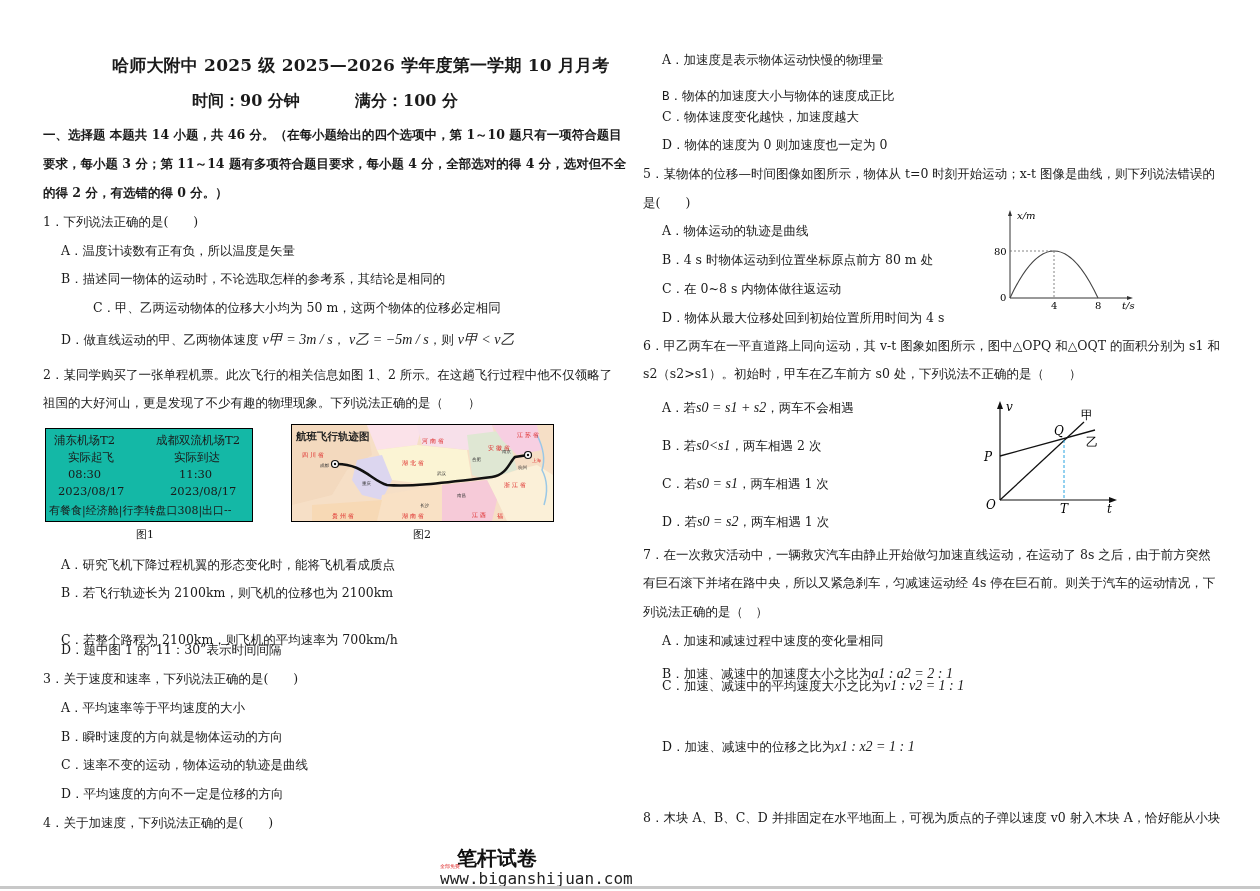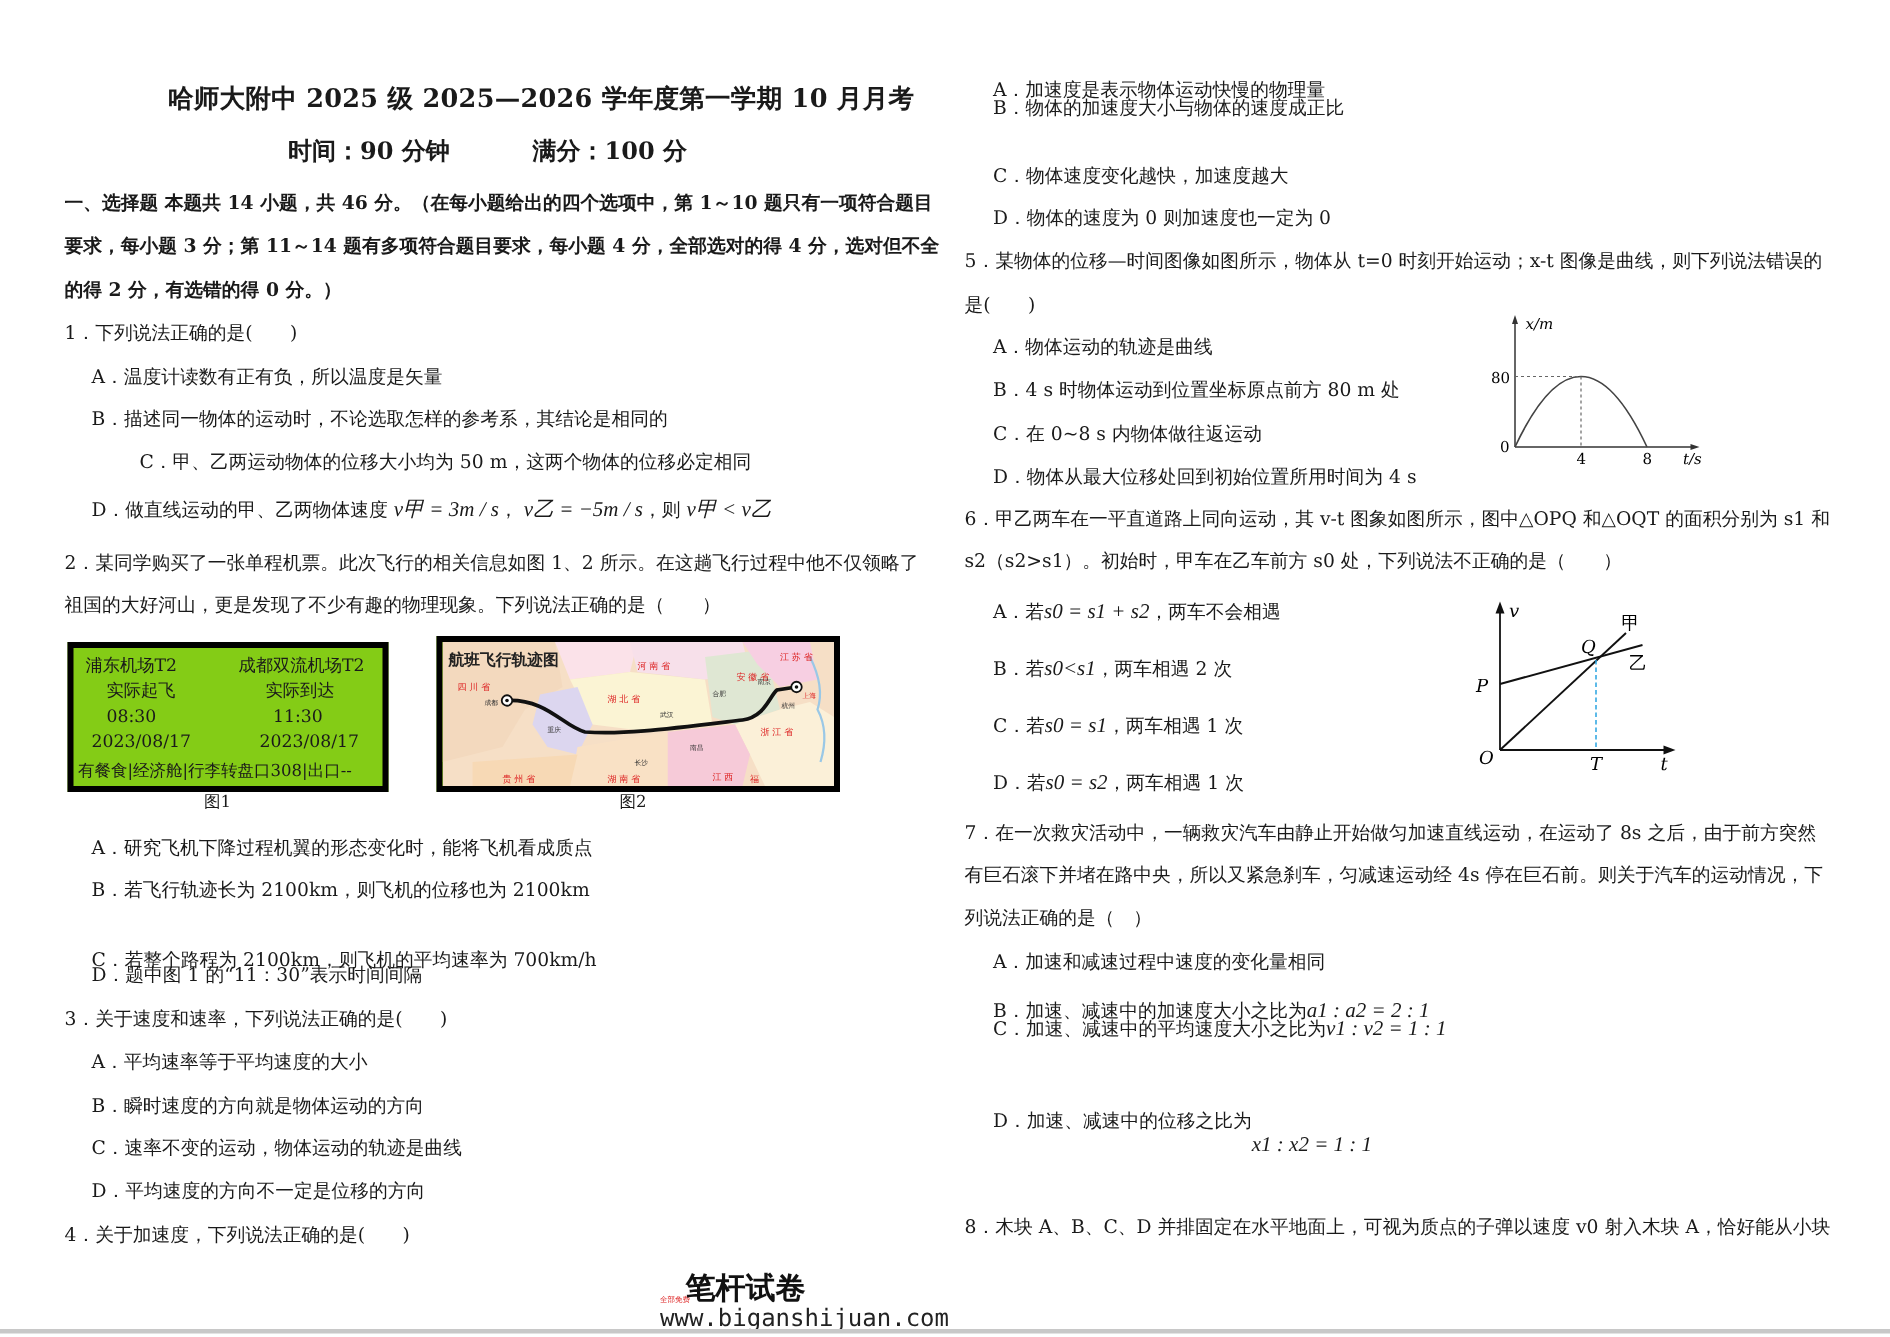--- a/index.html
+++ b/index.html
@@ -8,21 +8,21 @@
     font-family:"DejaVu Serif","Liberation Serif",serif; color:#1a1a1a;
   }
   .abs { position:absolute; white-space:nowrap; }
   .title { font-size:17px; font-weight:bold; letter-spacing:0.2px; }
   .subtitle { font-size:16px; font-weight:bold; }
   .tb { font-size:12.5px; font-weight:bold; }
   .opt { font-size:12.5px; }
   .q { font-size:12.5px; }
   i.m { font-style:italic; font-family:"Liberation Serif","DejaVu Serif",serif; font-size:14px; }
   .fig-box {
-    position:absolute; border:4px solid #000000; background:#84cc16;
+    position:absolute; border:1px solid #000000; background:#14b8a6;
   }
   .ticket-line { position:absolute; font-size:11.5px; white-space:nowrap; font-family:"DejaVu Serif",serif; }
   .caption { font-size:11px; }
   .footer-line { position:absolute; left:0; top:886px; width:1260px; height:3px; background:#c8c8c8; }
   .logo-cn { font-family:"DejaVu Sans",sans-serif; font-size:20px; font-weight:bold; color:#111; }
   .logo-url { font-family:"DejaVu Sans Mono","Liberation Mono",monospace; font-size:16px; color:#222;text-align:right; }
   .logo-tag { font-family:"DejaVu Sans",sans-serif; font-size:5px; color:#d22; }
   svg text { font-family:"DejaVu Serif",serif; }
 </style>
 </head>
@@ -114,21 +114,21 @@
 
 <div class="abs q" style="left:43px; top:671px;">3．关于速度和速率，下列说法正确的是(　　)</div>
 <div class="abs opt" style="left:61px; top:700px;">A．平均速率等于平均速度的大小</div>
 <div class="abs opt" style="left:61px; top:729px;">B．瞬时速度的方向就是物体运动的方向</div>
 <div class="abs opt" style="left:61px; top:757px;">C．速率不变的运动，物体运动的轨迹是曲线</div>
 <div class="abs opt" style="left:61px; top:786px;">D．平均速度的方向不一定是位移的方向</div>
 
 <div class="abs q" style="left:43px; top:815px;">4．关于加速度，下列说法正确的是(　　)</div>
 
 <div class="abs opt" style="left:662px; top:52px;">A．加速度是表示物体运动快慢的物理量</div>
-<div class="abs opt" style="left:662px; top:64px;">B．物体的加速度大小与物体的速度成正比</div>
+<div class="abs opt" style="left:662px; top:88px;font-family:Liberation Mono, monospace;">B．物体的加速度大小与物体的速度成正比</div>
 <div class="abs opt" style="left:662px; top:109px;">C．物体速度变化越快，加速度越大</div>
 <div class="abs opt" style="left:662px; top:137px;">D．物体的速度为 0 则加速度也一定为 0</div>
 
 <div class="abs q" style="left:643px; top:166px;">5．某物体的位移—时间图像如图所示，物体从 t=0 时刻开始运动；x-t 图像是曲线，则下列说法错误的</div>
 <div class="abs q" style="left:643px; top:195px;">是(　　)</div>
 <div class="abs opt" style="left:662px; top:223px;">A．物体运动的轨迹是曲线</div>
 <div class="abs opt" style="left:662px; top:252px;">B．4 s 时物体运动到位置坐标原点前方 80 m 处</div>
 <div class="abs opt" style="left:662px; top:281px;">C．在 0~8 s 内物体做往返运动</div>
 <div class="abs opt" style="left:662px; top:310px;">D．物体从最大位移处回到初始位置所用时间为 4 s</div>
 
@@ -185,21 +185,21 @@
 <div class="abs q" style="left:643px; top:575px;">有巨石滚下并堵在路中央，所以又紧急刹车，匀减速运动经 4s 停在巨石前。则关于汽车的运动情况，下</div>
 <div class="abs q" style="left:643px; top:604px;">列说法正确的是（　）</div>
 <div class="abs opt" style="left:662px; top:633px;">A．加速和减速过程中速度的变化量相同</div>
 <div class="abs opt" style="left:662px; top:666px;">
   <span>B．加速、减速中的加速度大小之比为</span><i class="m">a1 : a2 = 2 : 1</i>
 </div>
 <div class="abs opt" style="left:662px; top:678px;">
   <span>C．加速、减速中的平均速度大小之比为</span><i class="m">v1 : v2 = 1 : 1</i>
 </div>
 <div class="abs opt" style="left:662px; top:739px;">
-  <span>D．加速、减速中的位移之比为</span><i class="m" style="position:relative; top:16px;">x1 : x2 = 1 : 1</i>
+  <span>D．加速、减速中的位移之比为</span><i class="m" style="position:relative; top:0;">x1 : x2 = 1 : 1</i>
 </div>
 
 <div class="abs q" style="left:643px; top:810px;">8．木块 A、B、C、D 并排固定在水平地面上，可视为质点的子弹以速度 v0 射入木块 A，恰好能从小块</div>
 
 <div class="abs" style="left:440px; top:845px; width:120px; height:40px;">
   <div class="abs logo-tag" style="left:0px; top:18px;">全部免费</div>
   <div class="abs logo-cn" style="left:17px; top:0px;">笔杆试卷</div>
   <div class="abs logo-url" style="left:0px; top:24px;">www.biganshijuan.com</div>
 </div>
 <div class="footer-line"></div>

